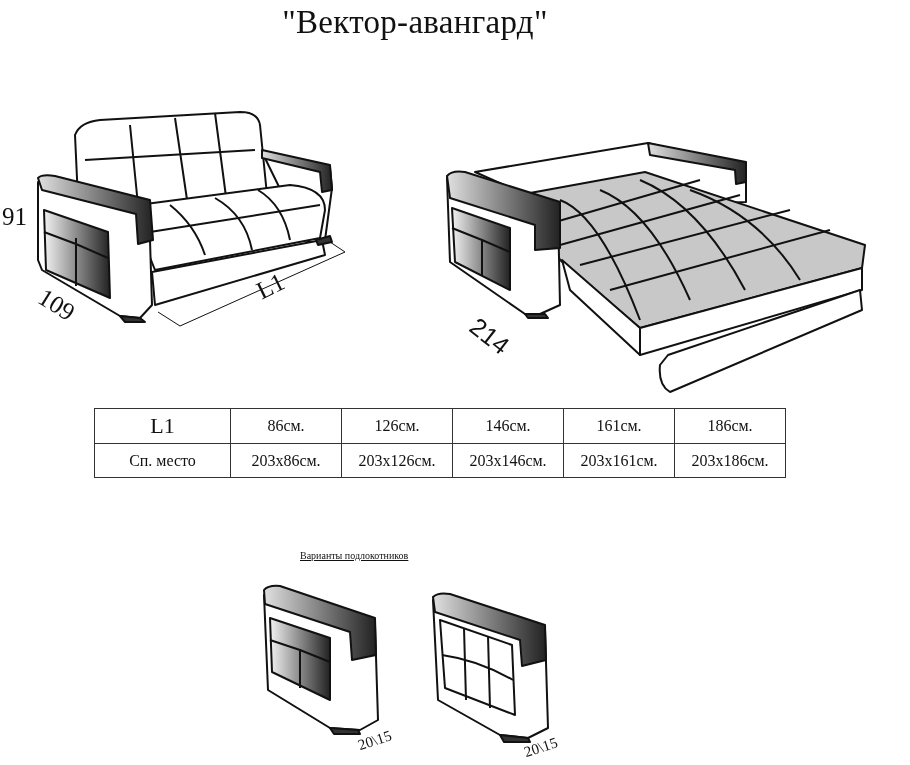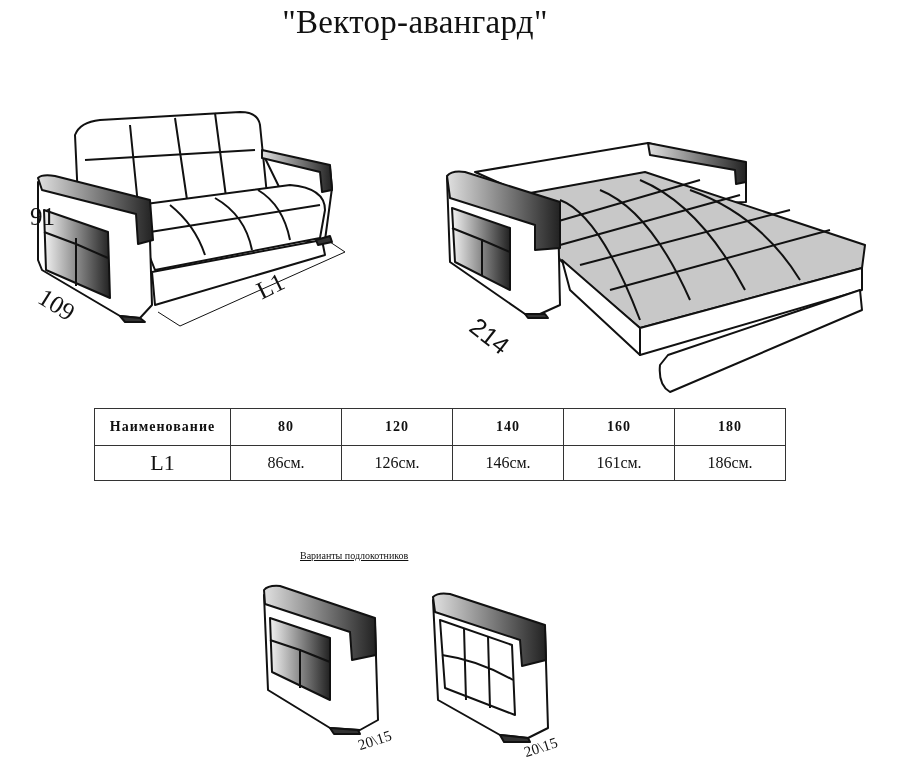--- a/index.html
+++ b/index.html
@@ -97,42 +97,42 @@
 
   <g fill="#fff" stroke="#111" stroke-width="2" stroke-linejoin="round">
     <path d="M433 600 L545 630 L548 728 L528 738 L500 735 L438 700 Z"></path>
     <path d="M433 597 Q438 592 450 594 L545 625 L546 660 L522 666 L520 640 L435 612 Z" fill="url(#armGrad)"></path>
     <path d="M440 620 L512 645 L515 715 L445 688 Z" fill="#fff"></path>
     <path d="M464 628 L466 700 M488 636 L490 708 M442 655 Q478 660 513 680" fill="none"></path>
     <path d="M500 735 L528 738 L530 742 L504 742 Z" fill="#333"></path>
   </g>
 </svg>
 
-<div class="abs dim" style="left:2px; top:203px;margin-left:28px;">91</div>
+<div class="abs dim" style="left:2px; top:203px;">91</div>
 <div class="abs dim rot" style="left:48px; top:283px; transform:rotate(32deg);">109</div>
 <div class="abs dim rot" style="left:252px; top:280px; transform:rotate(-26deg);">L1</div>
 <div class="abs dim-sans rot" style="left:482px; top:312px; transform:rotate(38deg);">214</div>
 <div class="abs dim-sans" style="left:883px; top:255px;margin-left:36px;">44</div>
 
 <table class="spec">
   <tbody>
-      <tr class="h">
-    <td class="c0">Наименование</td>
-    <td class="cn">80</td>
-    <td class="cn">120</td>
-    <td class="cn">140</td>
-    <td class="cn">160</td>
-    <td class="cn">180</td>
-  </tr>
   <tr class="r1">
     <td class="c0">L1</td>
     <td class="cn">86см.</td>
     <td class="cn">126см.</td>
     <td class="cn">146см.</td>
     <td class="cn">161см.</td>
     <td class="cn">186см.</td>
+  </tr>
+  <tr class="r2">
+    <td class="c0">Сп. место</td>
+    <td class="cn">203x86см.</td>
+    <td class="cn">203x126см.</td>
+    <td class="cn">203x146см.</td>
+    <td class="cn">203x161см.</td>
+    <td class="cn">203x186см.</td>
   </tr>
 </tbody>
   </table>
 
 <div class="abs variants-title">Варианты подлокотников</div>
 <div class="abs rot" style="left:356px; top:738px; font-size:15px; transform:rotate(-18deg);">20\15</div>
 <div class="abs rot" style="left:522px; top:745px; font-size:15px; transform:rotate(-18deg);">20\15</div>
 
 </body></html>

